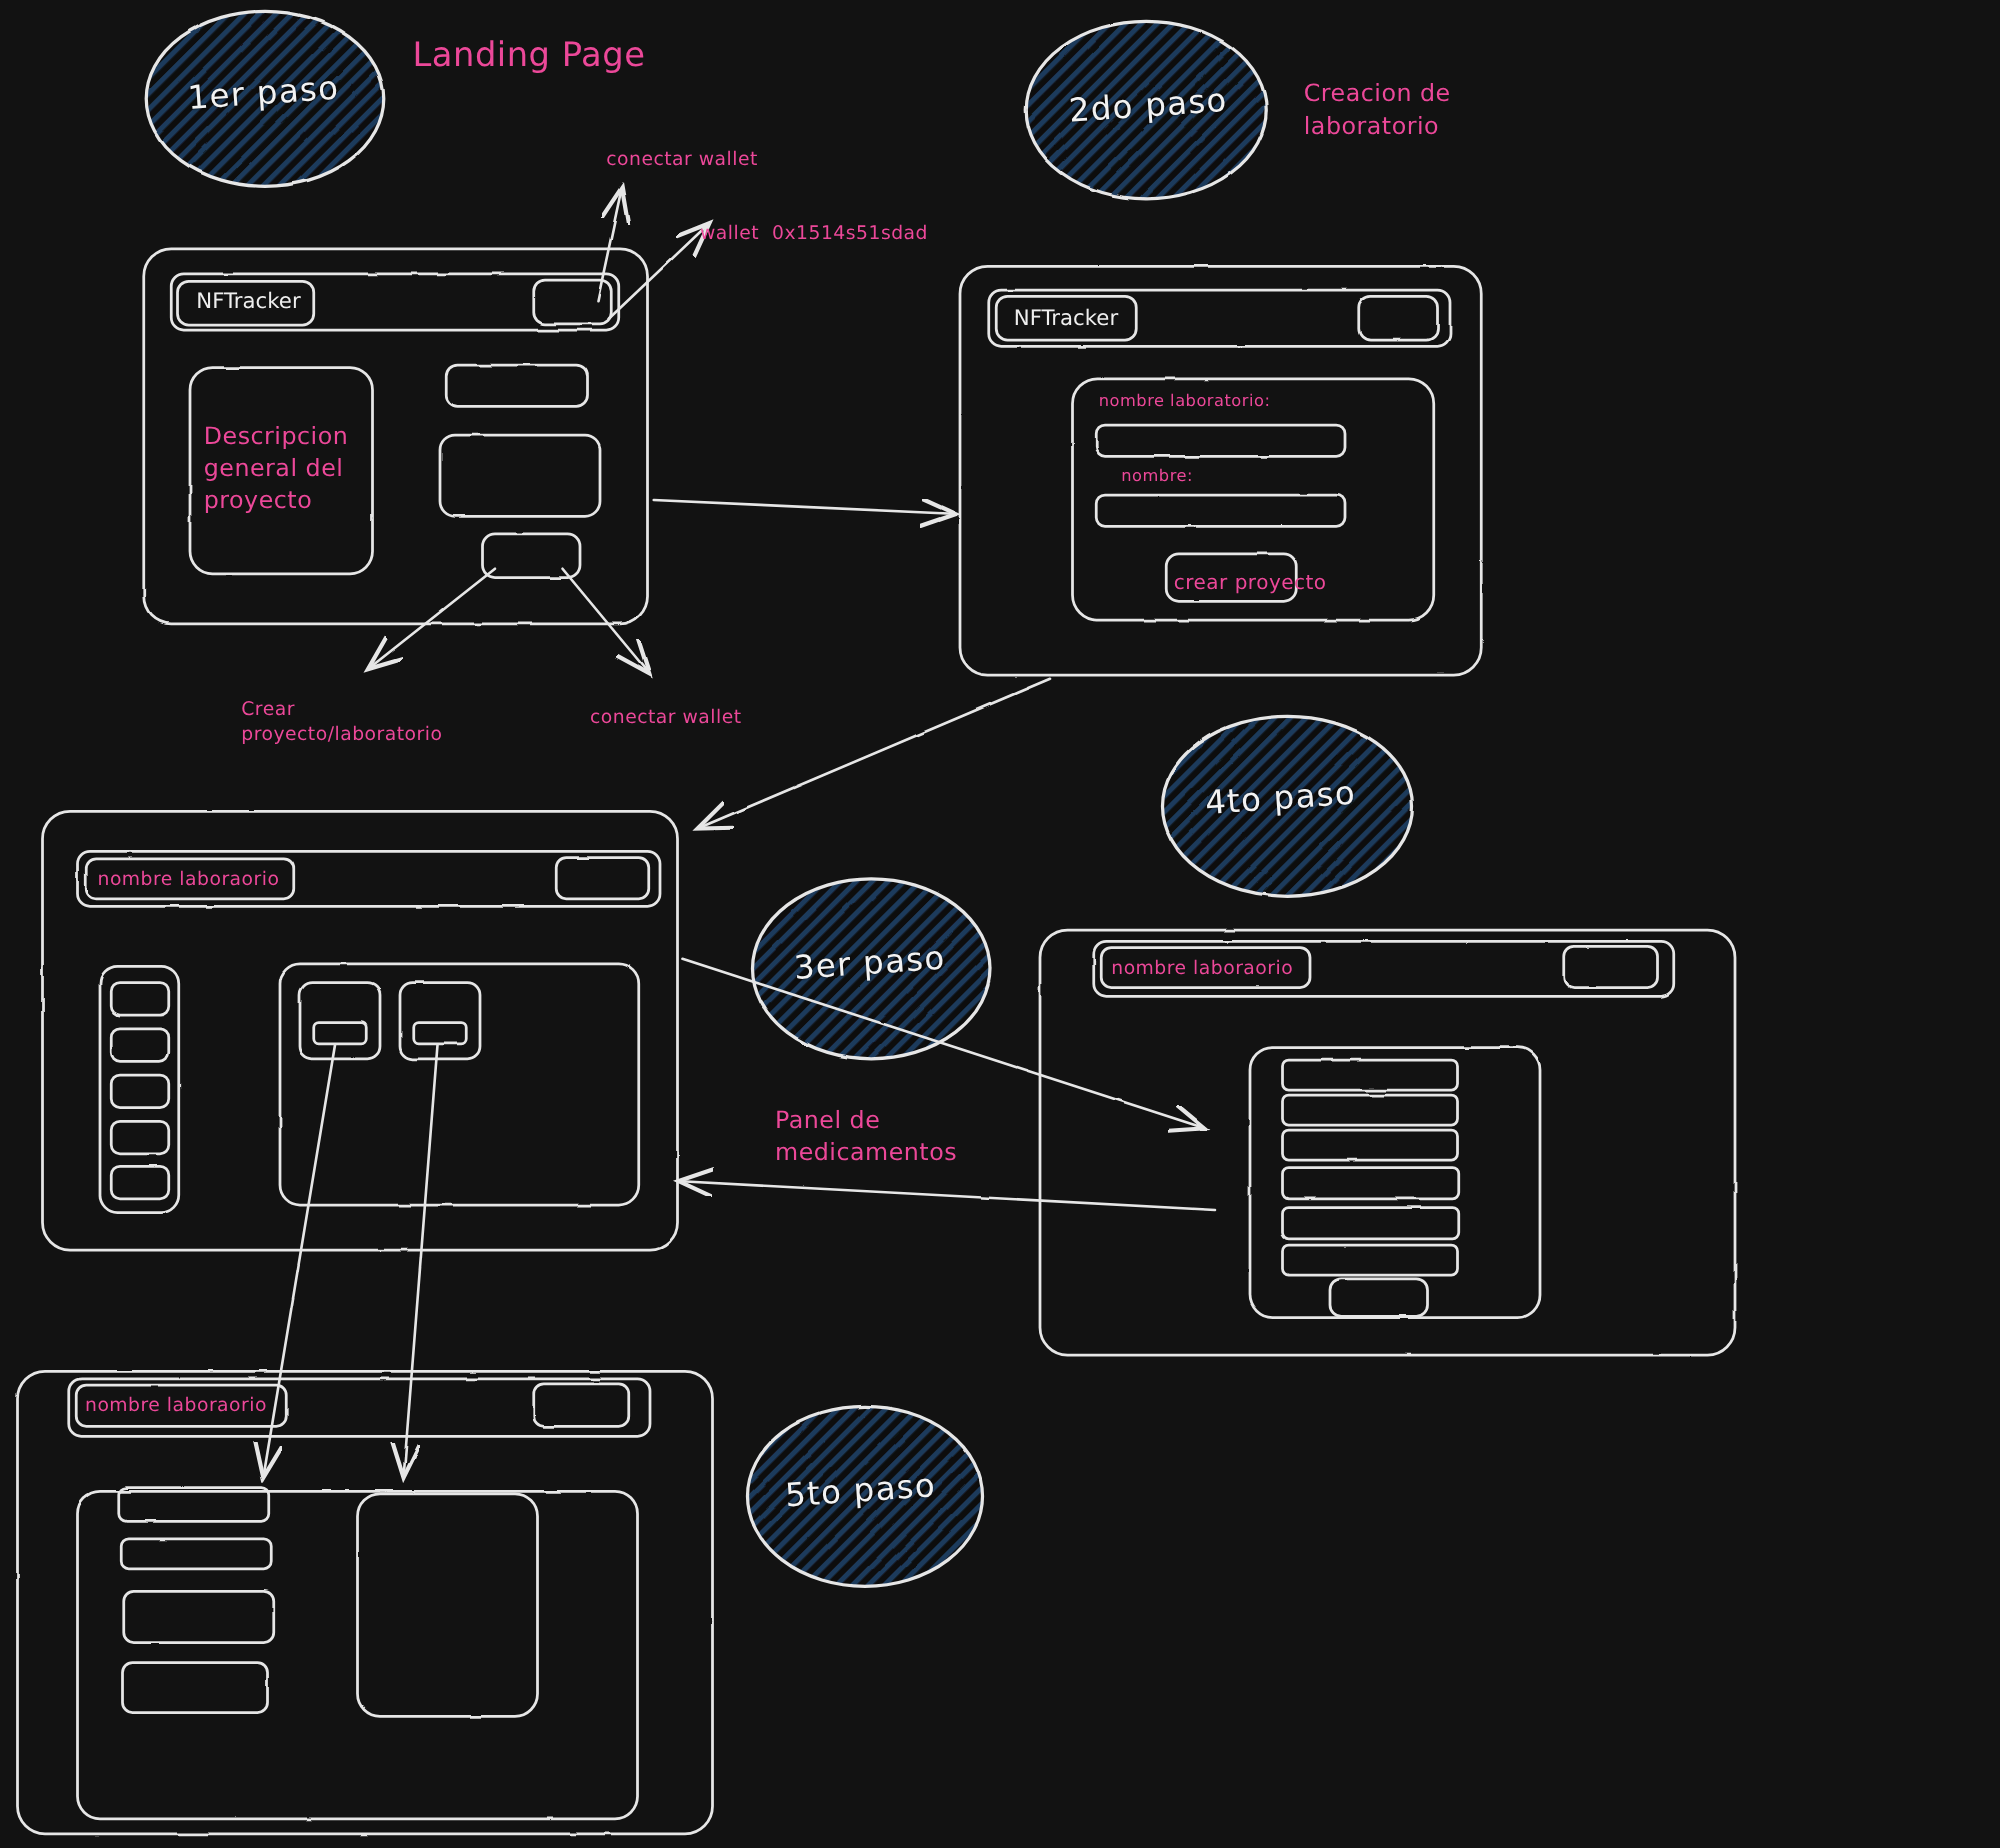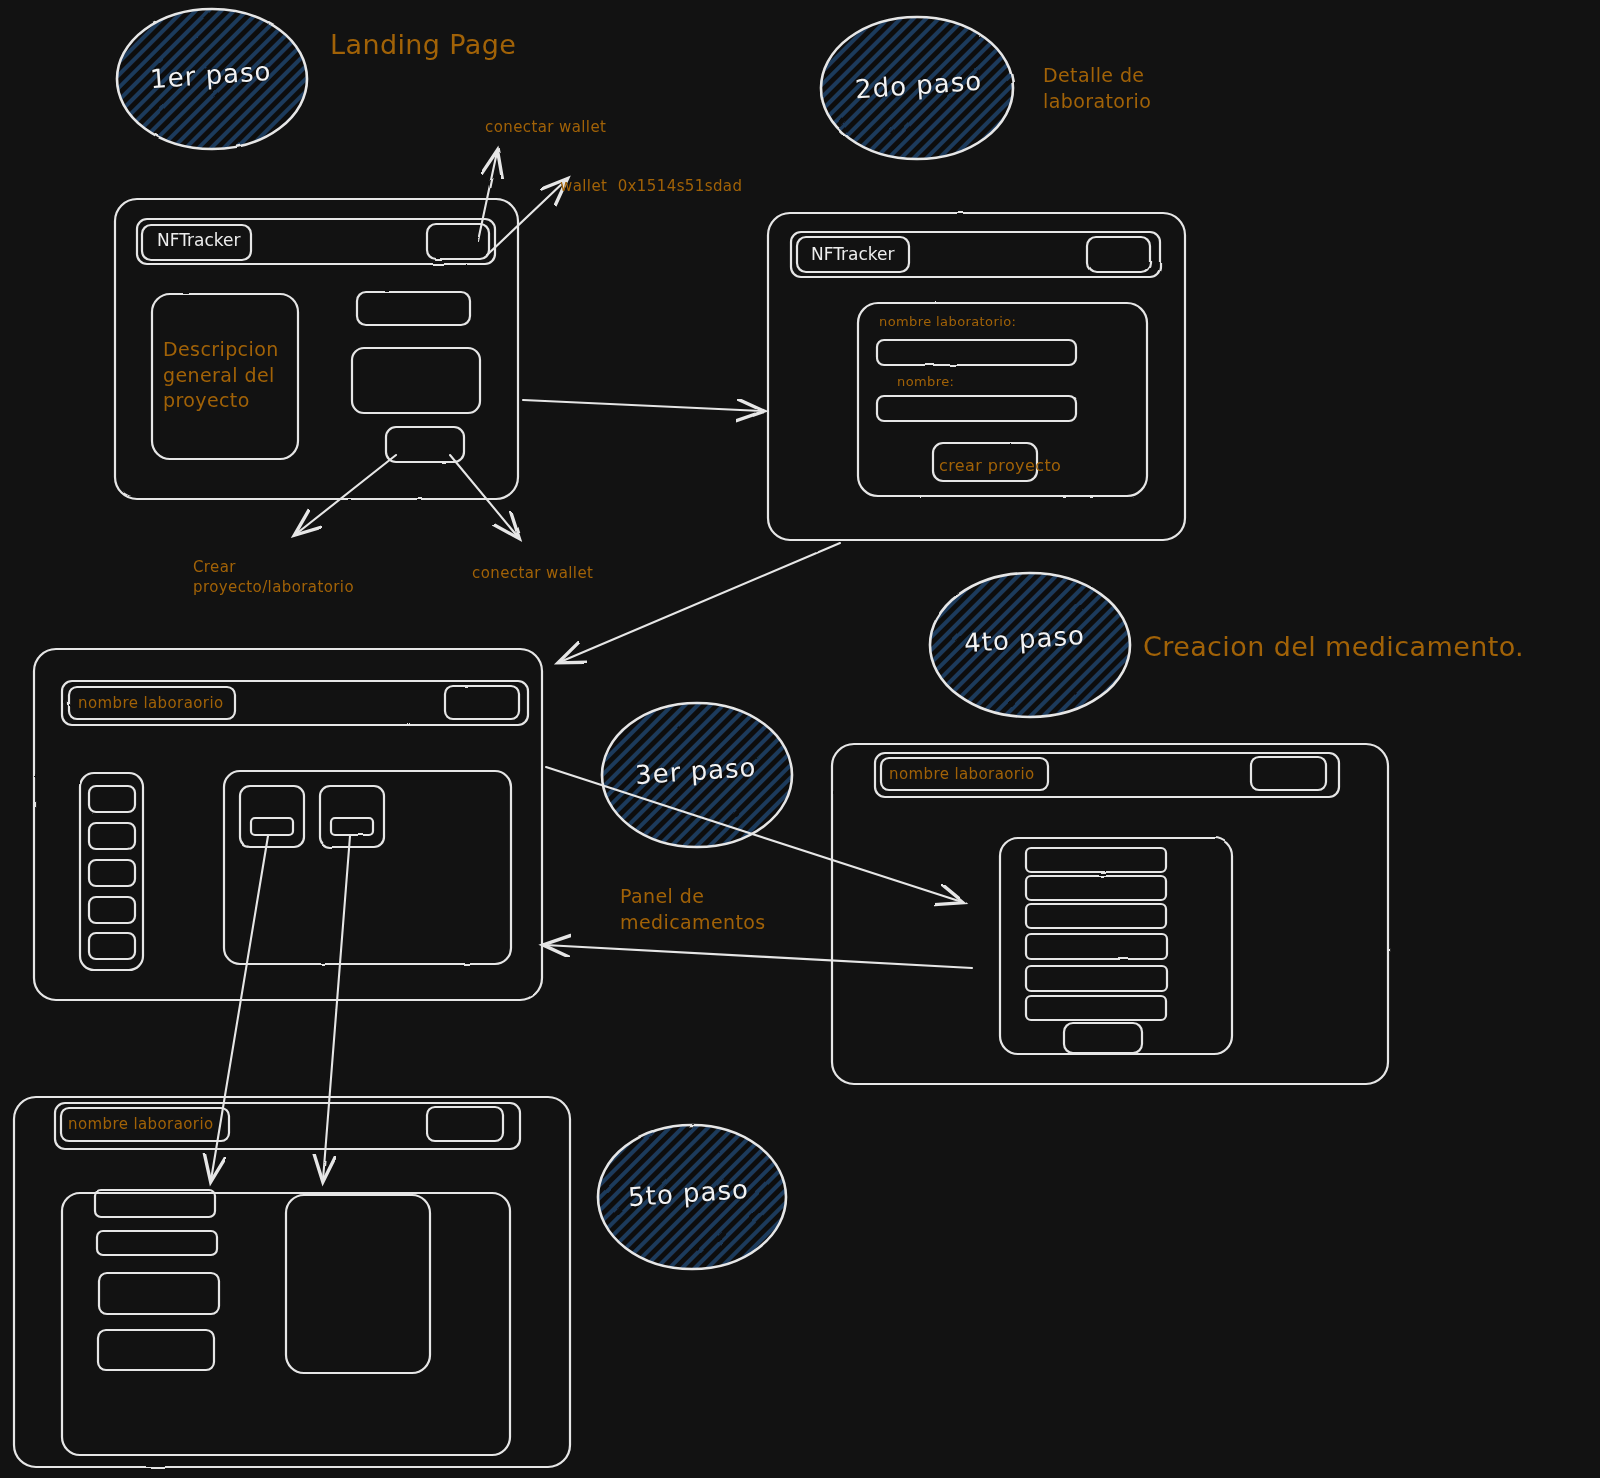--- a/index.html
+++ b/index.html
@@ -5,21 +5,21 @@
   html,body{margin:0;padding:0;background:#121212;}
   body{width:1600px;height:1478px;position:relative;overflow:hidden;
        font-family:"DejaVu Sans","Liberation Sans",sans-serif;color:#e9e9e9;}
 
   #stage{position:absolute;inset:0;width:1600px;height:1478px;}
 
   svg.layer{position:absolute;left:0;top:0;width:1600px;height:1478px;overflow:visible;pointer-events:none;}
 
   .hand{font-family:"DejaVu Sans","Liberation Sans",sans-serif;
         fill:#eeeeee;stroke:none;}
-  .lbl{position:absolute;color:#a16207;white-space:pre;line-height:1.35;
+  .lbl{position:absolute;color:#ec4899;white-space:pre;line-height:1.35;
        letter-spacing:.4px;}
   .big{font-size:27px;}
   .med{font-size:19px;}
   .sml{font-size:15px;}
   .xsml{font-size:13px;}
   .tiny{font-size:16px;}
 
   .ellipse-text{position:absolute;font-size:26px;color:#f2f2f2;
     letter-spacing:1px;transform:rotate(-4deg);text-shadow:0 0 2px #000;}
 </style>
@@ -151,25 +151,24 @@
     </g>
   </svg>
 
   <div class="ellipse-text" style="left:150px;top:60px;">1er paso</div>
   <div class="ellipse-text" style="left:855px;top:70px;">2do paso</div>
   <div class="ellipse-text" style="left:635px;top:756px;">3er paso</div>
   <div class="ellipse-text" style="left:964px;top:624px;">4to paso</div>
   <div class="ellipse-text" style="left:628px;top:1178px;">5to paso</div>
 
   <div class="lbl big" style="left:330px;top:27px;">Landing Page</div>
-  <div class="lbl med" style="left:1043px;top:63px;">Detalle de
+  <div class="lbl med" style="left:1043px;top:63px;">Creacion de
 laboratorio</div>
   <div class="lbl med" style="left:620px;top:884px;">Panel de
 medicamentos</div>
-  <div class="lbl big" style="left:1143px;top:629px;">Creacion del medicamento.</div>
 
   <div class="lbl sml" style="left:485px;top:117px;">conectar wallet</div>
   <div class="lbl sml" style="left:560px;top:176px;">wallet  0x1514s51sdad</div>
   <div class="lbl sml" style="left:193px;top:557px;">Crear
 proyecto/laboratorio</div>
   <div class="lbl sml" style="left:472px;top:563px;">conectar wallet</div>
 
   <div class="lbl med" style="left:163px;top:337px;">Descripcion
 general del
 proyecto</div>

